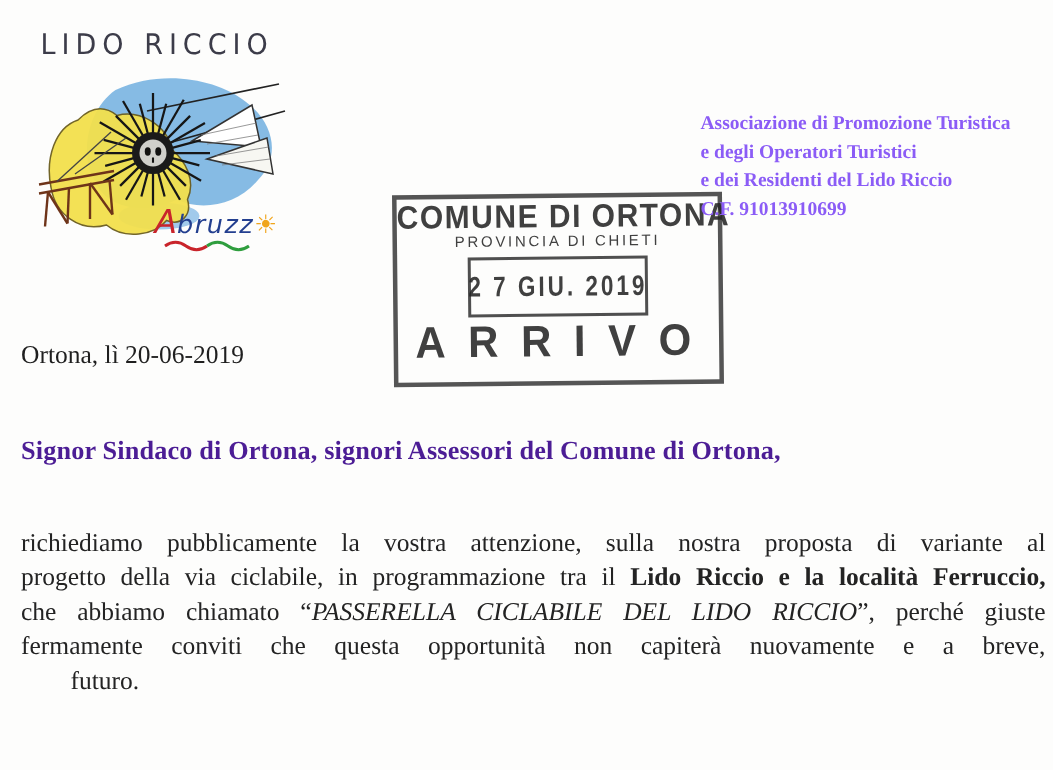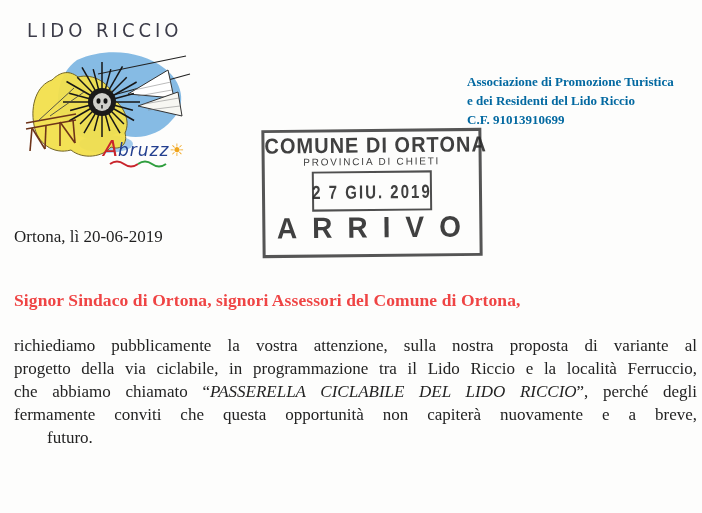--- a/index.html
+++ b/index.html
@@ -29,21 +29,21 @@
   }
   .abruzzo .ab-a    { color: #c9242b; font-size: 22px; }
   .abruzzo .ab-rest { color: #233f8f; font-size: 17px; letter-spacing: 1px; }
   .abruzzo .ab-sun  { color: #f0a51c; font-size: 17px; }
   .abruzzo-wave { position: absolute; left: 108px; top: 158px; }
 
   
   .assoc {
     position: absolute; left: 467px; top: 72px; width: 232px;
     font-weight: bold; font-size: 13px; line-height: 19px;
-    color: #0369a1; z-index: 3;
+    color: #8b5cf6; z-index: 3;
   }
 
   
   .stamp {
     position: absolute; left: 262px; top: 129px;
     width: 220px; height: 128px;
     border: 3px solid rgba(48,48,48,0.82);
     transform: rotate(-0.6deg);
     font-family: "Liberation Sans", sans-serif;
     color: rgba(38,38,38,0.88);
@@ -71,30 +71,30 @@
     transform: scaleY(1.05); white-space: nowrap;
   }
 
   
   .dateline {
     position: absolute; left: 14px; top: 227px;
     font-size: 17px; color: #1f1f1f;
   }
   .salutation {
     position: absolute; left: 14px; top: 290px;
-    font-size: 17.5px; font-weight: bold; color: #ef4444;
+    font-size: 17.5px; font-weight: bold; color: #4c1d95;
     letter-spacing: 0.1px;
   }
   .body-text {
-    position: absolute; left: 14px; top: 334px; width: 683px;
+    position: absolute; left: 14px; top: 350px; width: 683px;
     font-size: 17px; line-height: 23px; color: #232323;
   }
   .bline { text-align: justify; text-align-last: justify; }
   .bline.last { text-align-last: left; margin-left: 33px; }
-  .seg-b { font-weight: normal; margin-top: 40px; }
+  .seg-b { font-weight: bold; margin-top: 40px; }
   .seg-i { font-style: italic; }
 </style>
 </head>
 <body>
 
 <div class="logo-title">LIDO RICCIO</div>
 
 <svg class="logo-art" width="172" height="126" viewBox="0 0 172 126">
 
   <g>
@@ -172,36 +172,37 @@
 
 <div class="abruzzo"><span class="ab-a">A</span><span class="ab-rest">bruzz</span><span class="ab-sun">☀</span></div>
 
 <svg class="abruzzo-wave" width="64" height="10" viewBox="0 0 64 10">
   <path d="M2,6 Q9,1 16,6 T30,6" stroke="#c9242b" stroke-width="2" fill="none"></path>
   <path d="M30,6 Q37,1 44,6 T58,6" stroke="#2f9e3e" stroke-width="2" fill="none"></path>
 </svg>
 
 <div class="assoc">
   <div>Associazione di Promozione Turistica</div>
+  <div>e degli Operatori Turistici</div>
   <div>e dei Residenti del Lido Riccio</div>
   <div>C.F. 91013910699</div>
 </div>
 
 <div class="stamp">
   <div class="stamp-line1">COMUNE DI ORTONA</div>
   <div class="stamp-line2">PROVINCIA DI CHIETI</div>
   <div class="stamp-datebox">
     <span class="stamp-date">2 7 GIU. 2019</span>
   </div>
   <div class="stamp-line3">ARRIVO</div>
 </div>
 
 <div class="dateline">Ortona, lì 20-06-2019</div>
 
 <div class="salutation">Signor Sindaco di Ortona, signori Assessori del Comune di Ortona,</div>
 
 <div class="body-text">
   <div class="bline"><span>richiediamo pubblicamente la vostra attenzione, sulla nostra proposta di variante al</span></div>
   <div class="bline"><span>progetto della via ciclabile, in programmazione tra il </span><span class="seg-b">Lido Riccio e la località Ferruccio,</span></div>
-  <div class="bline"><span>che abbiamo chiamato “</span><span class="seg-i">PASSERELLA CICLABILE DEL LIDO RICCIO</span><span>”, perché degli</span></div>
+  <div class="bline"><span>che abbiamo chiamato “</span><span class="seg-i">PASSERELLA CICLABILE DEL LIDO RICCIO</span><span>”, perché giuste</span></div>
   <div class="bline"><span>fermamente conviti che questa opportunità non capiterà nuovamente e a breve,</span></div>
   <div class="bline last"><span>futuro.</span></div>
 </div>
 
 </body></html>

